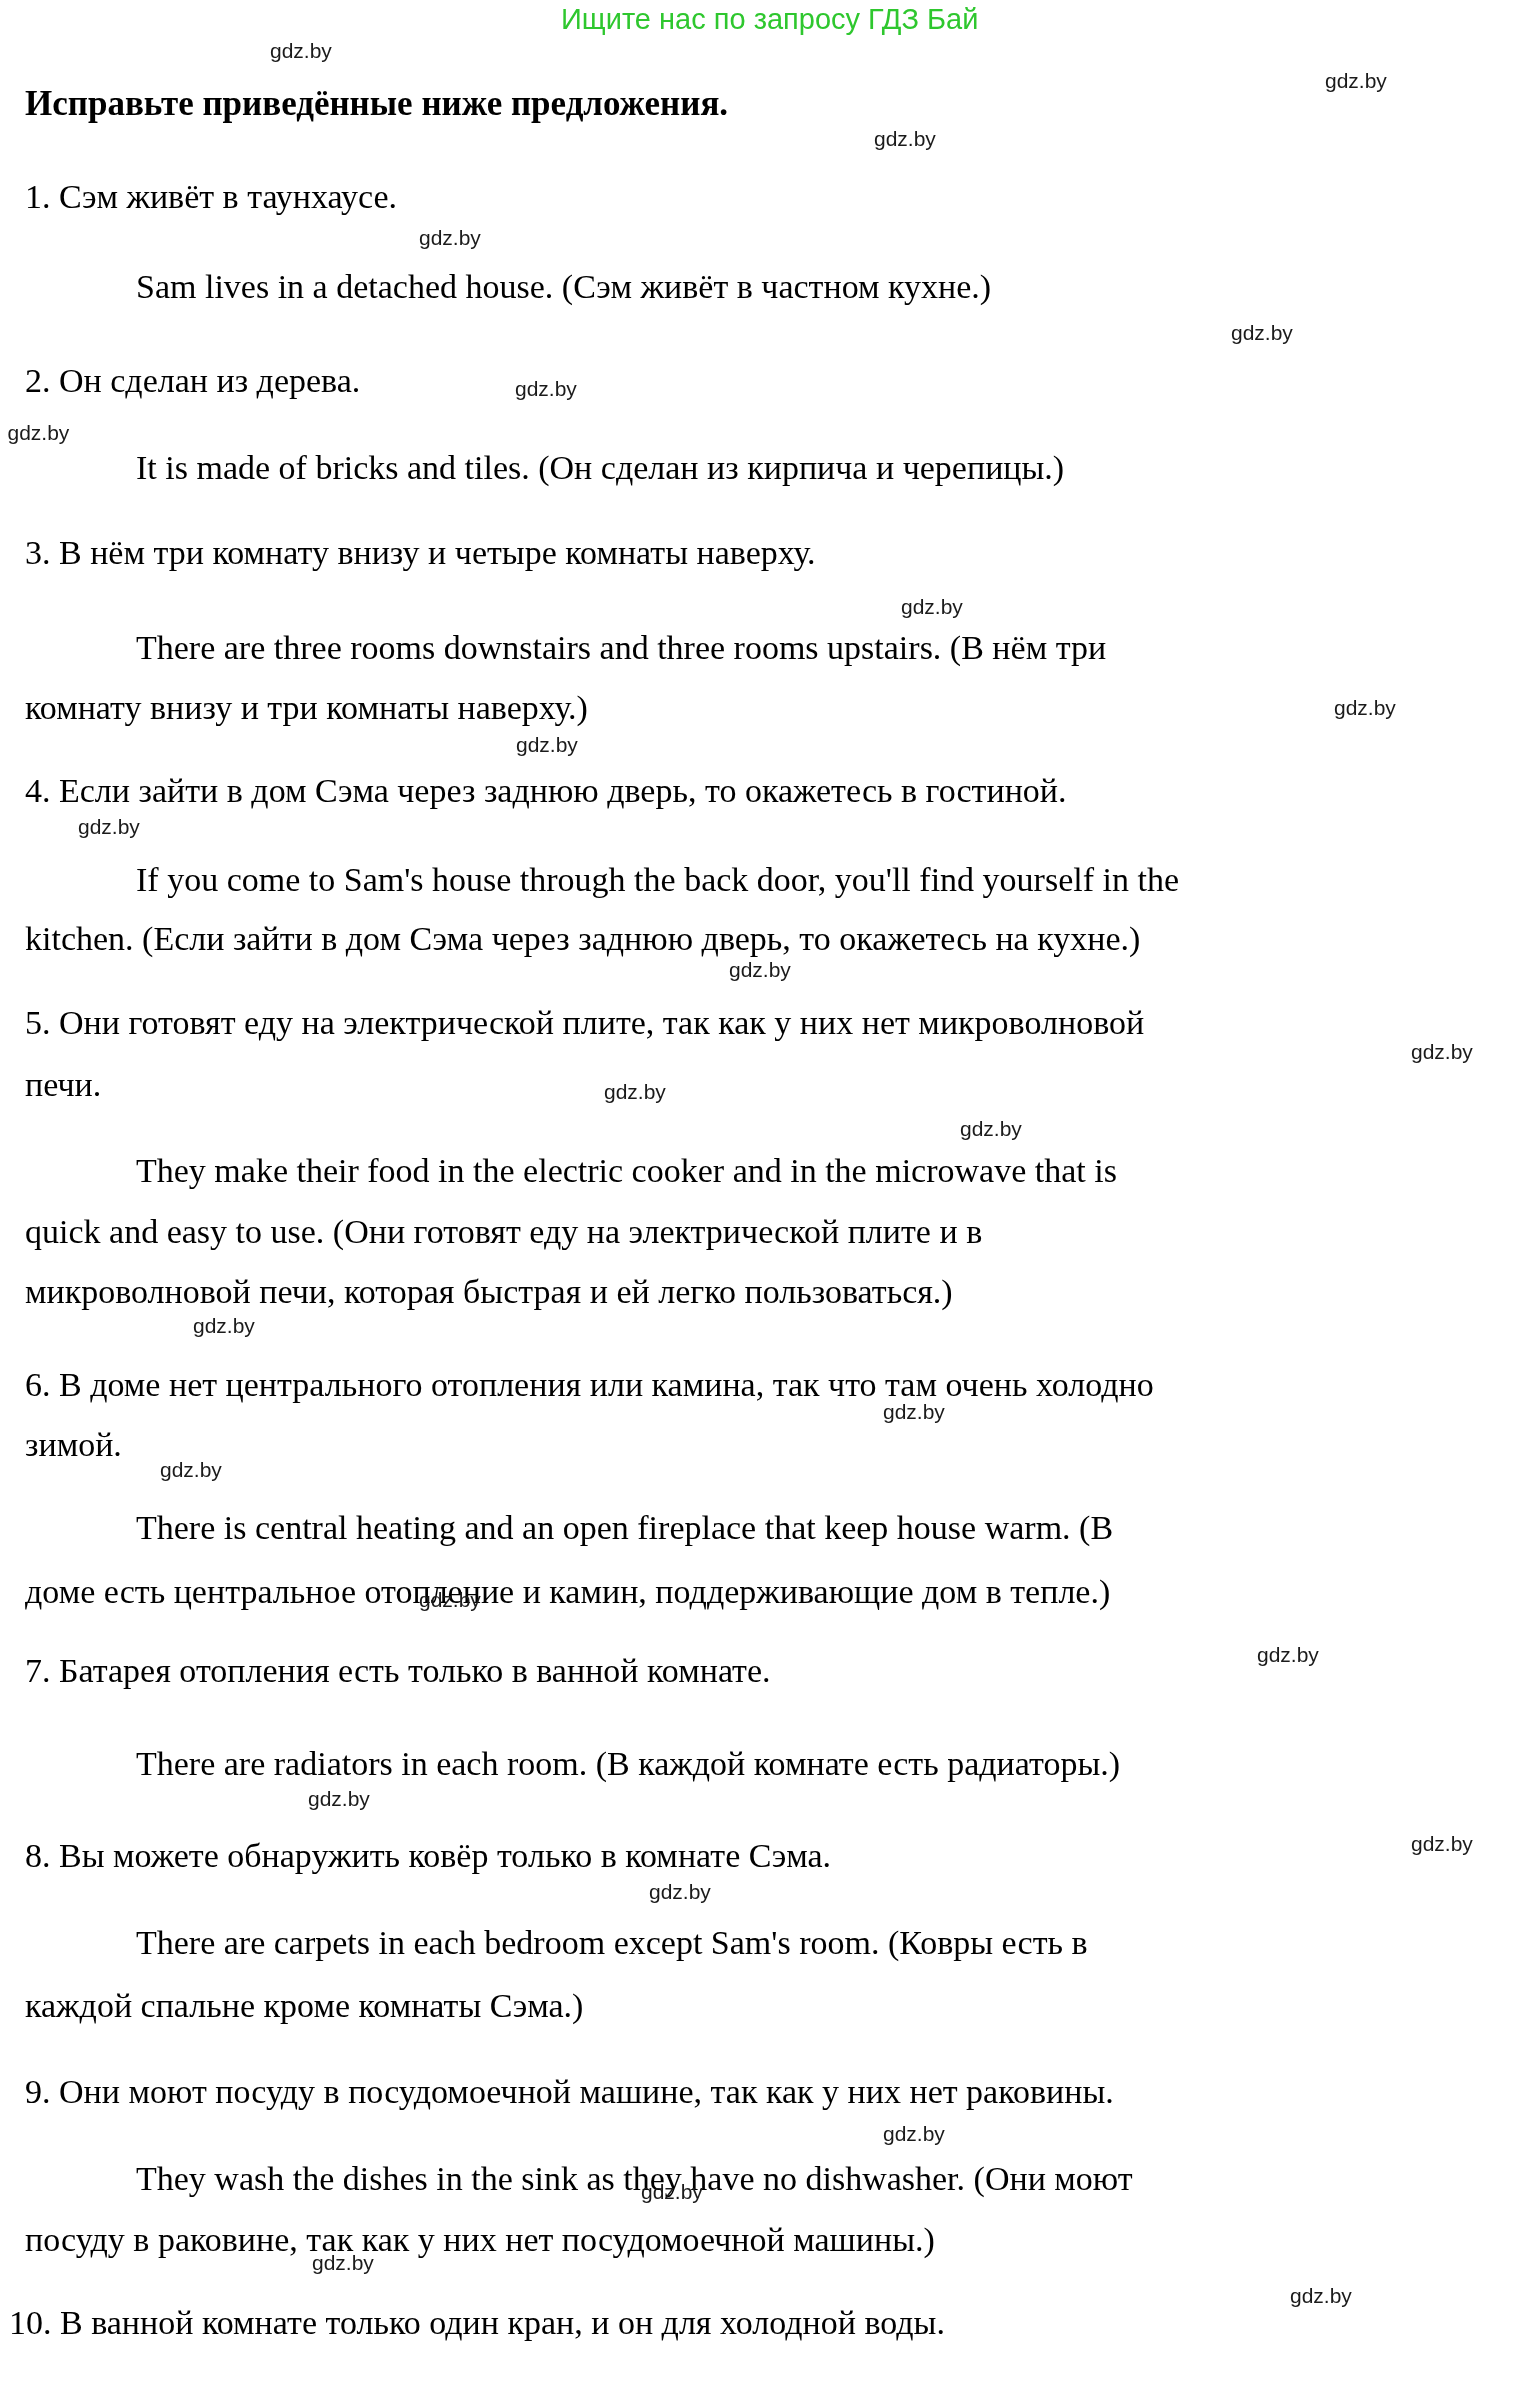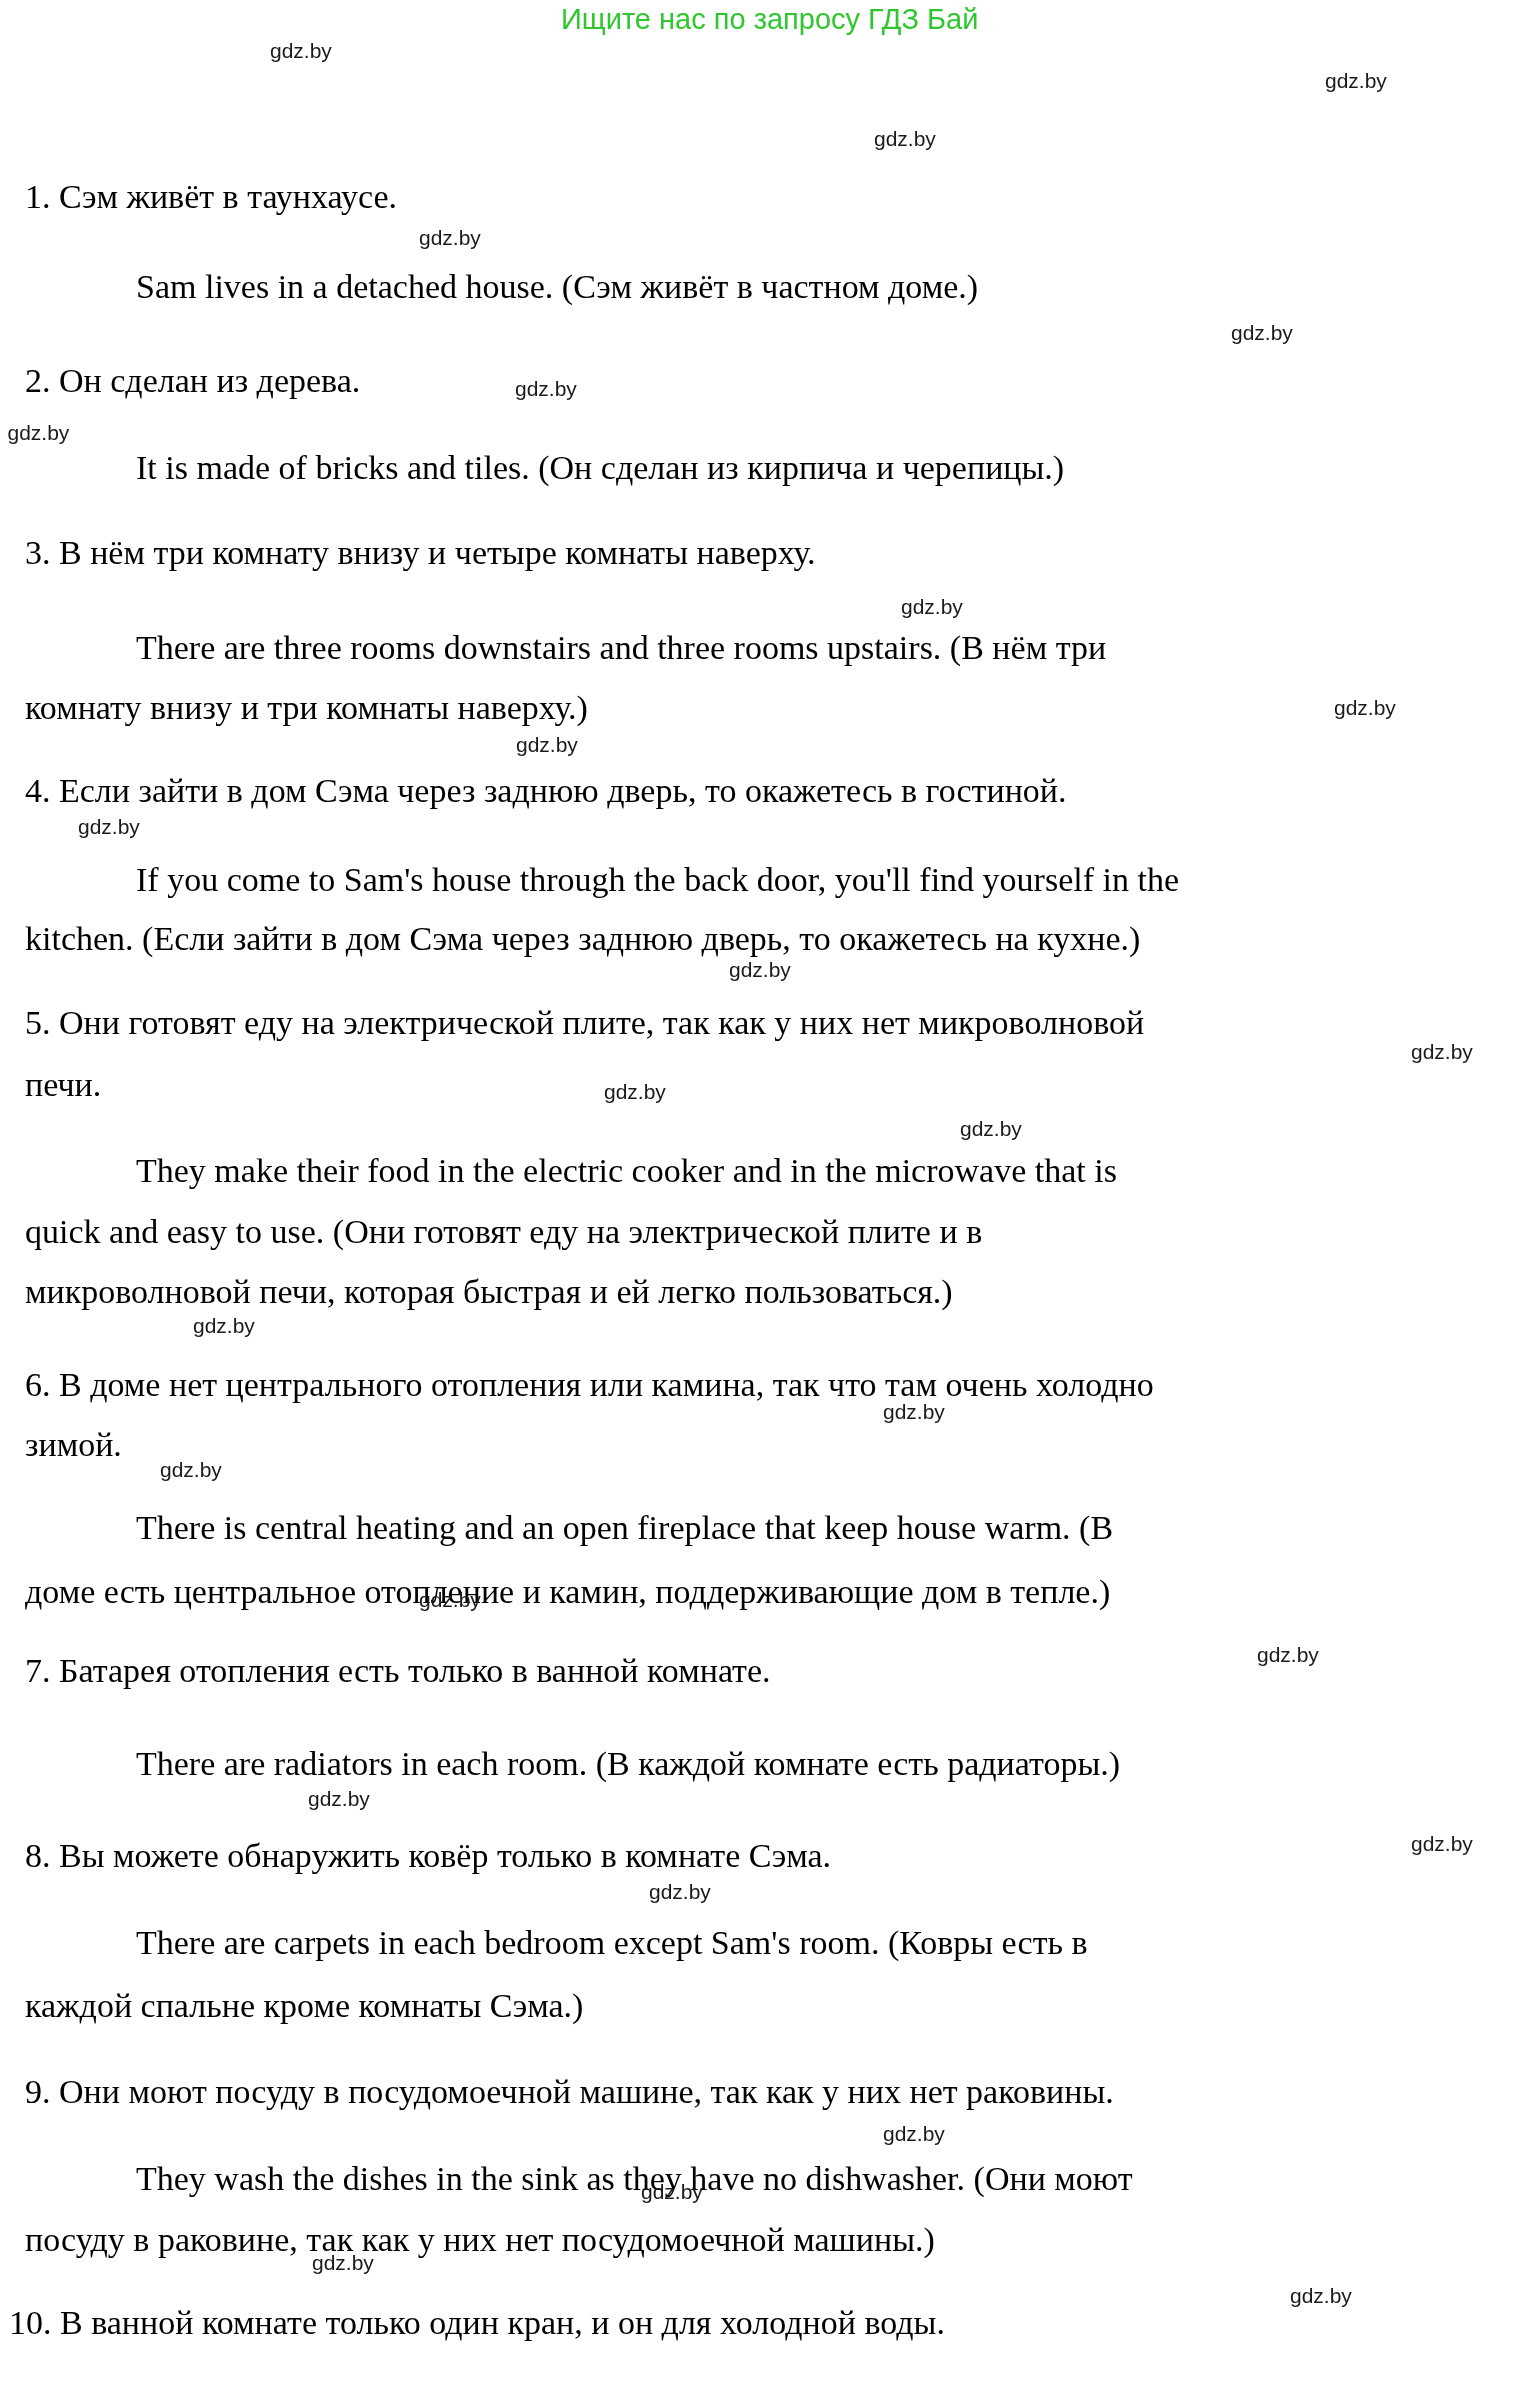--- a/index.html
+++ b/index.html
@@ -60,24 +60,25 @@
     color: #5b2d90;
     white-space: nowrap;
   }
 </style>
 </head>
 <body>
 
 <div class="page">
   <div class="promo" style="color: rgb(46, 199, 46);">Ищите нас по запросу ГДЗ Бай</div>
 
+  <h1 class="title">Исправьте приведённые ниже предложения.</h1>
 
   <div id="exercise-body">
       <div class="line" style="left: 25px; top: 177px;">1. Сэм живёт в таунхаусе.</div>
-      <div class="line" style="left: 136px; top: 267px;">Sam lives in a detached house. (Сэм живёт в частном доме.)</div>
+      <div class="line" style="left: 136px; top: 267px;">Sam lives in a detached house. (Сэм живёт в частном кухне.)</div>
       <div class="line" style="left: 25px; top: 361px;">2. Он сделан из дерева.</div>
       <div class="line" style="left: 136px; top: 448px;">It is made of bricks and tiles. (Он сделан из кирпича и черепицы.)</div>
       <div class="line" style="left: 25px; top: 533px;">3. В нём три комнату внизу и четыре комнаты наверху.</div>
       <div class="line" style="left: 136px; top: 628px;">There are three rooms downstairs and three rooms upstairs. (В нём три</div>
       <div class="line" style="left: 25px; top: 688px;">комнату внизу и три комнаты наверху.)</div>
       <div class="line" style="left: 25px; top: 771px;">4. Если зайти в дом Сэма через заднюю дверь, то окажетесь в гостиной.</div>
       <div class="line" style="left: 136px; top: 860px;">If you come to Sam's house through the back door, you'll find yourself in the</div>
       <div class="line" style="left: 25px; top: 919px;">kitchen. (Если зайти в дом Сэма через заднюю дверь, то окажетесь на кухне.)</div>
       <div class="line" style="left: 25px; top: 1003px;">5. Они готовят еду на электрической плите, так как у них нет микроволновой</div>
       <div class="line" style="left: 25px; top: 1065px;">печи.</div>

